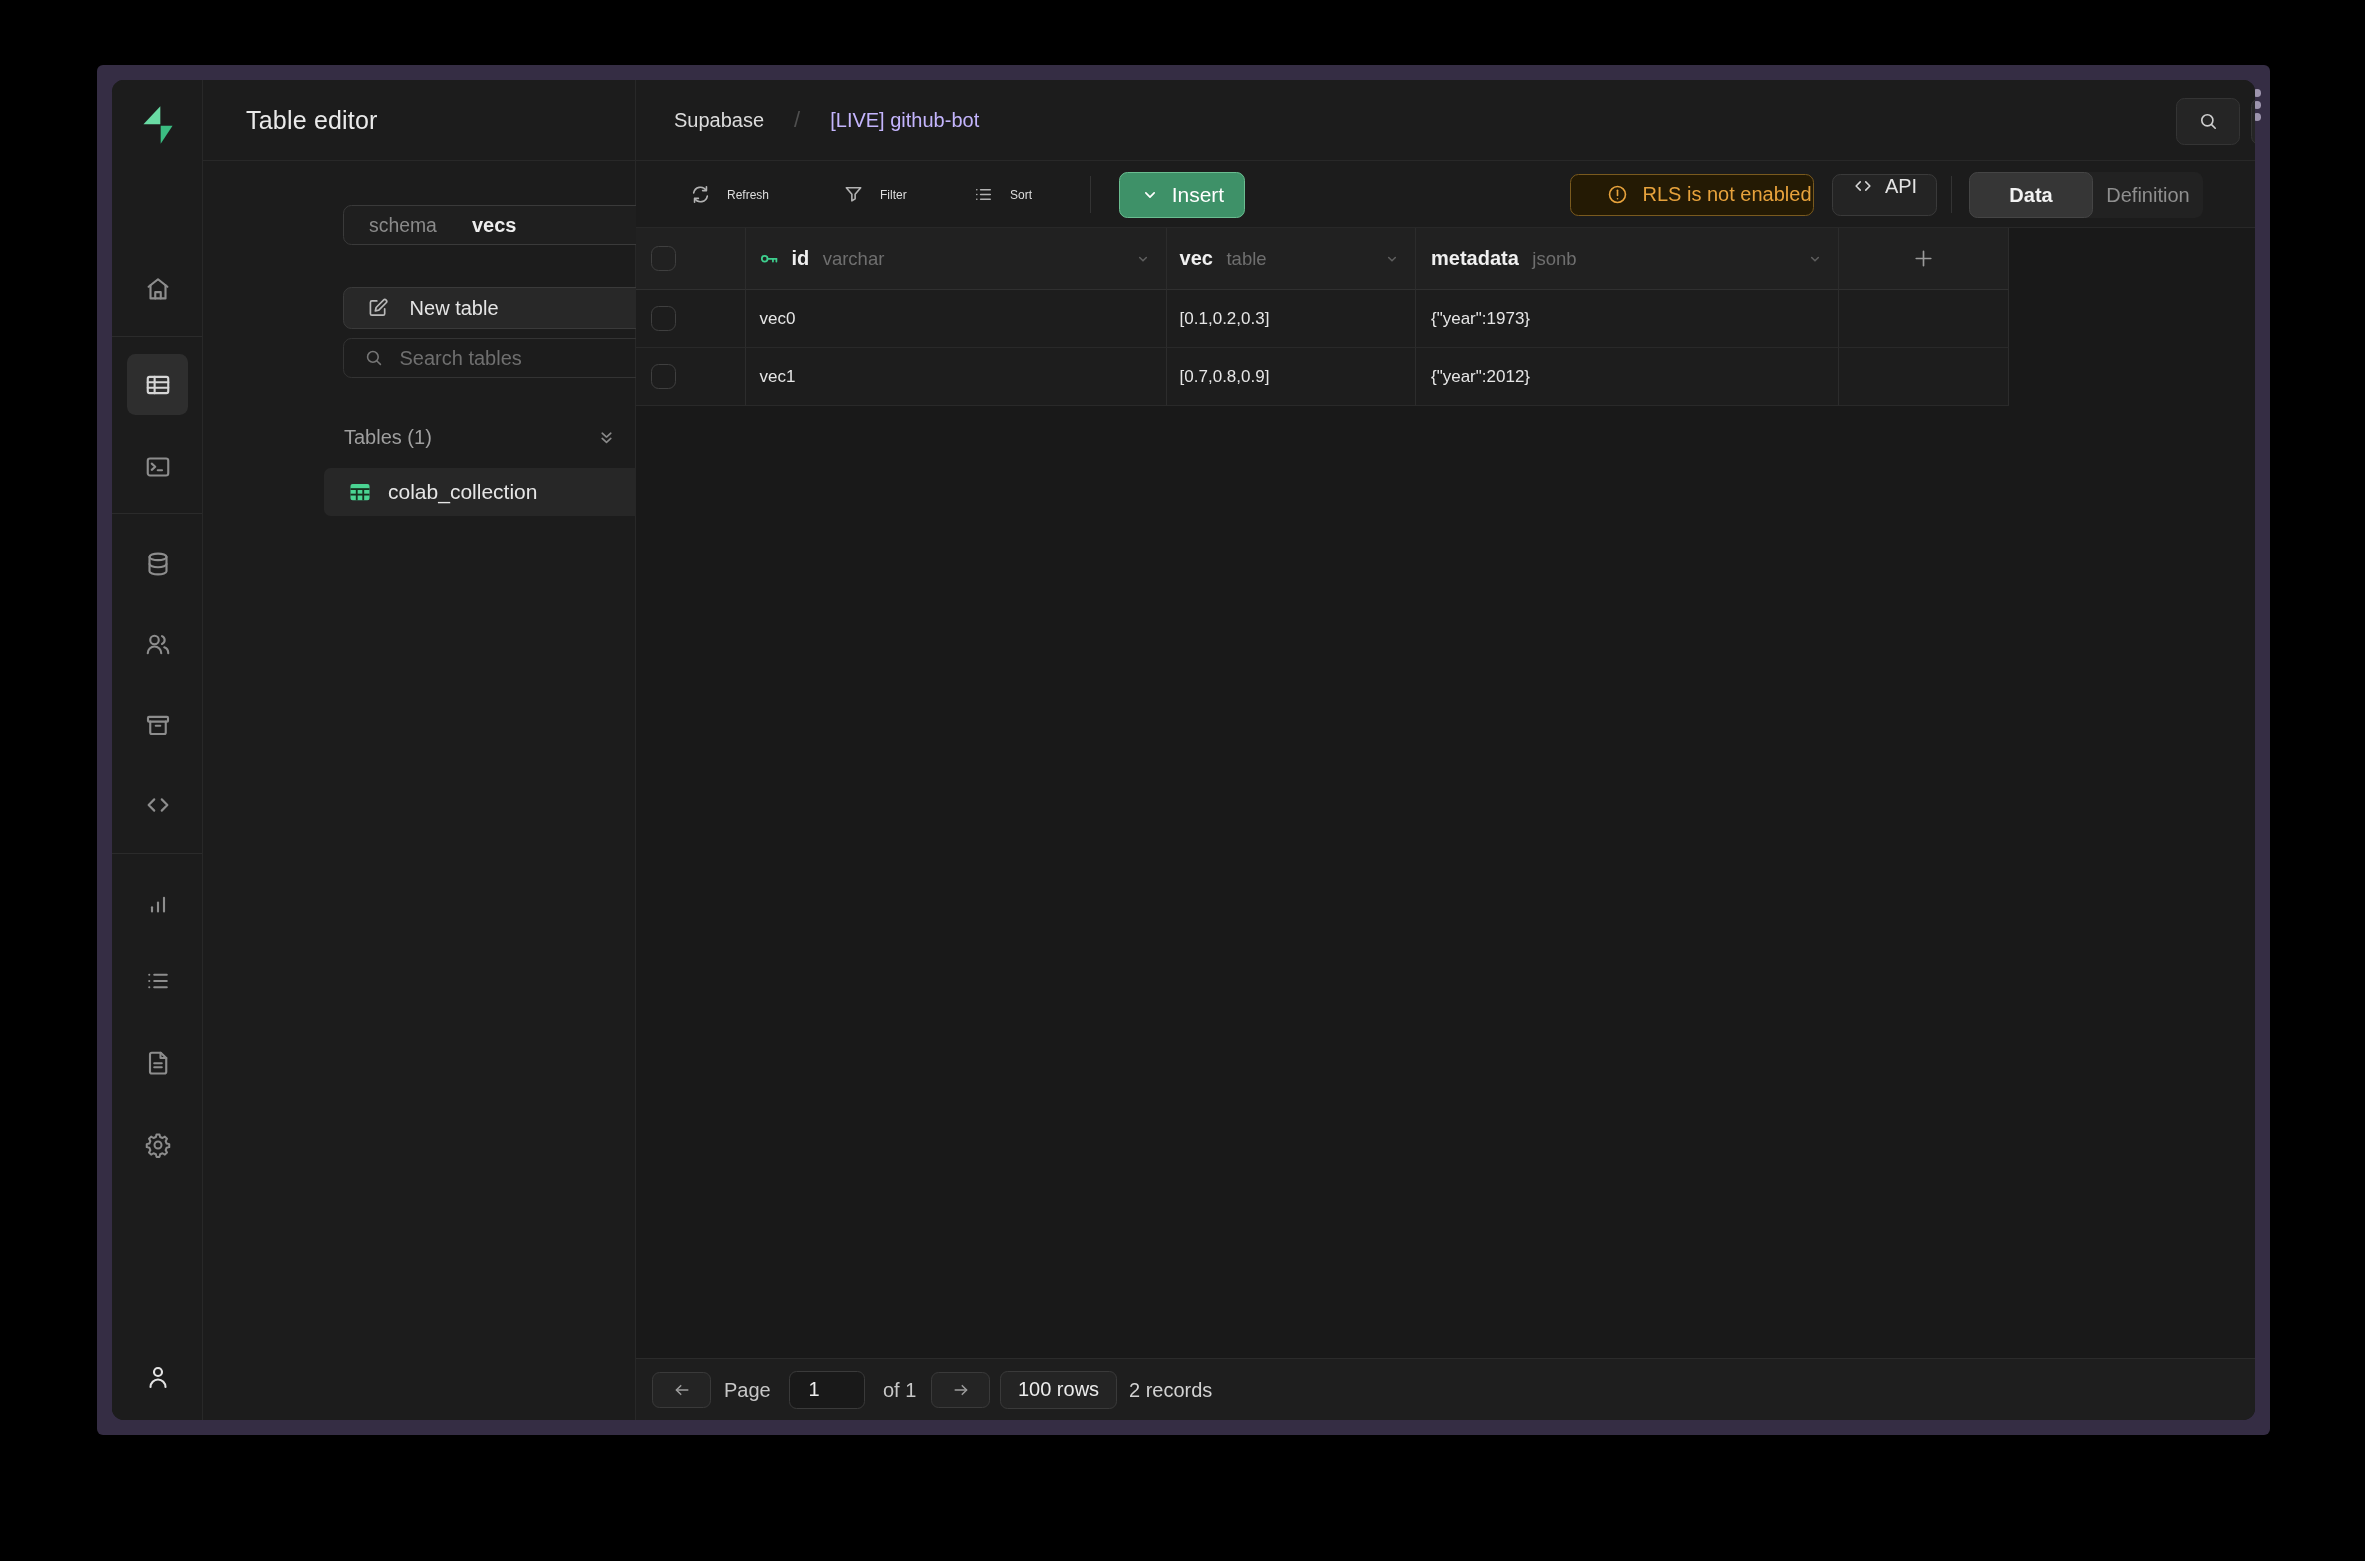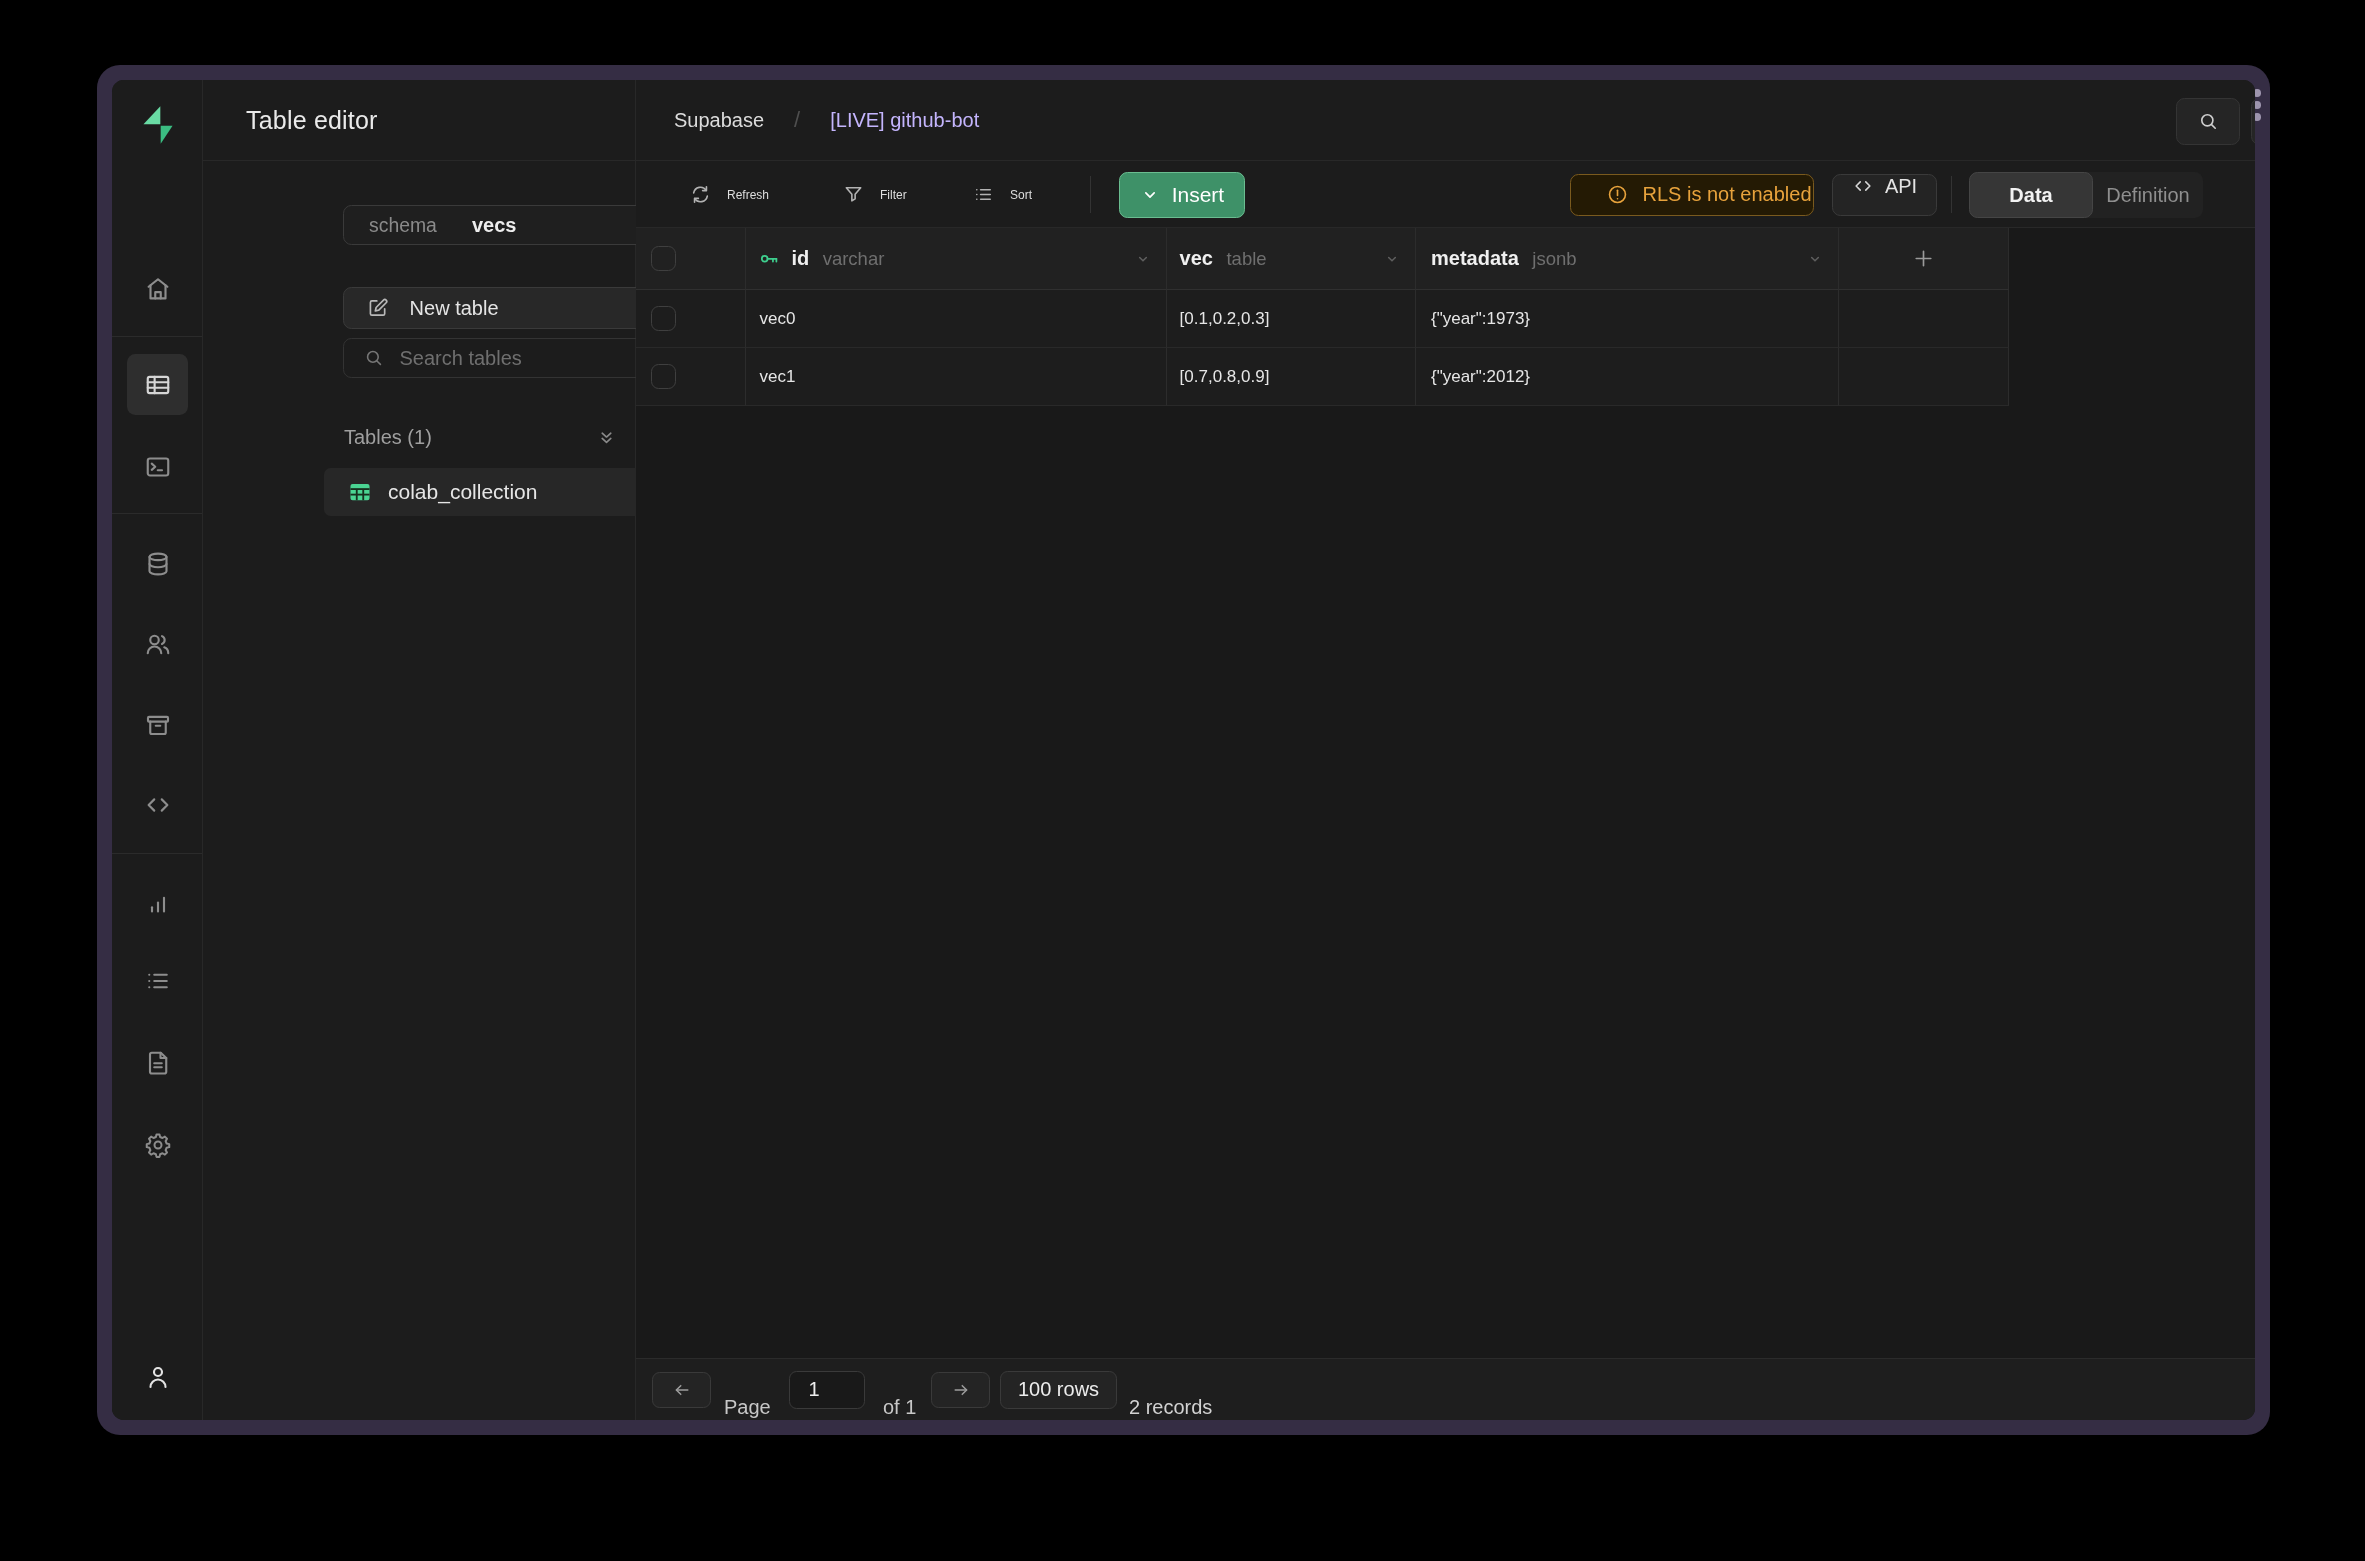--- a/index.html
+++ b/index.html
@@ -2,21 +2,21 @@
 <html style="font-size:13.5px"><head>
 <meta charset="utf-8">
 <style>
   * { box-sizing: border-box; margin: 0; padding: 0; }
   html,body { width: 2366px; height: 1561px; background:#000; overflow:hidden;
               font-family:"Liberation Sans", sans-serif; }
   .stage { position:relative; width:2366px; height:1561px; background:#000; }
 
   
   .frame { position:absolute; left:97px; top:65px; width:2173px; height:1370px;
-           background:#352d44; border-radius:23px; }
+           background:#352d44; border-radius:6px; }
   .win-dots { position:absolute; right:6.7px; top:24.4px; width:10px; }
   .win-dots i { display:block; width:7.6px; height:7.6px; border-radius:50%;
                 background:#9d94ad; margin:0 0 4.2px 0; }
   .app { position:absolute; left:15px; top:15px; width:2143px; height:1340px;
          background:#1c1c1c; border-radius:11.8px; overflow:hidden; }
 
   
   .rail { position:absolute; left:0; top:0; width:91px; height:1340px;
           border-right:0.8px solid #282828; background:#1c1c1c; }
   .logo { position:absolute; left:23px; top:22px; width:46px; height:46px; }
@@ -124,21 +124,21 @@
   .plus-ic { width:25px; height:25px; color:#9a9a9a; margin:0 auto; cursor:pointer; }
 
   
   .footer { position:absolute; left:524px; top:1278px; width:1619px; height:62px;
             background:#1e1e1e; border-top:0.8px solid #2b2b2b; }
   .fbtn { position:absolute; top:12.6px; width:59px; height:36px; background:#242424;
           border:0.8px solid #3a3a3a; border-radius:7.6px; display:flex; align-items:center;
           justify-content:center; color:#9d9d9d; cursor:pointer; }
   .fbtn svg { width:20px; height:20px; }
   .f-prev { left:16px; } .f-next { left:295px; }
-  .f-label { position:absolute; top:17px; height:62px; display:flex; align-items:center;
+  .f-label { position:absolute; top:0; height:62px; display:flex; align-items:center;
              font-size:20px; color:#c7c7c7;text-align:right; }
   .f-page { left:88px; } .f-of { left:247px; } .f-records { left:493px; color:#d2d2d2; }
   .page-input { position:absolute; left:153px; top:11.8px; width:76px; height:38px;
                 background:#191919; border:0.8px solid #3a3a3a; border-radius:7.6px;
                 color:#ededed; font-size:20px; padding-left:18.5px; outline:none; font-family:inherit; }
   .rows-btn { position:absolute; left:364px; top:11.8px; width:117px; height:38px;
               background:#242424; border:0.8px solid #3a3a3a; border-radius:7.6px;
               display:flex; align-items:center; justify-content:center;
               color:#ececec; font-size:20px; cursor:pointer; }
 </style>

